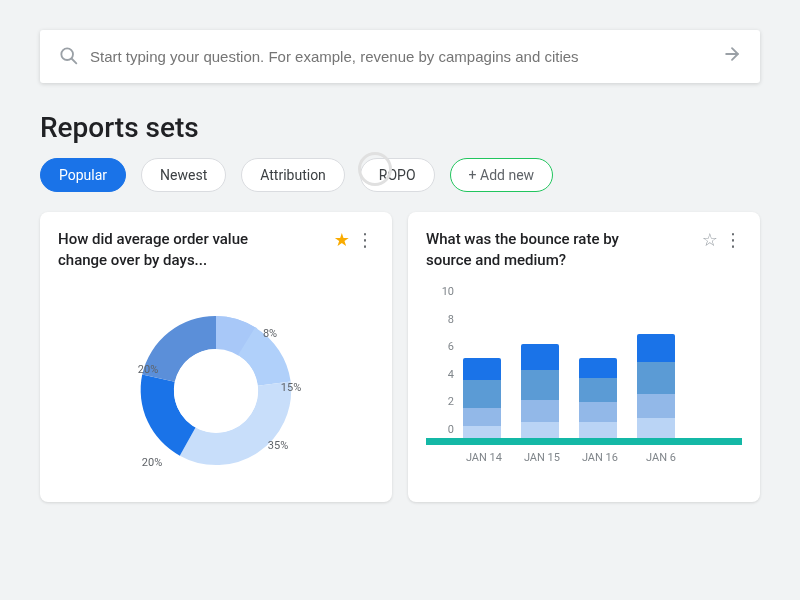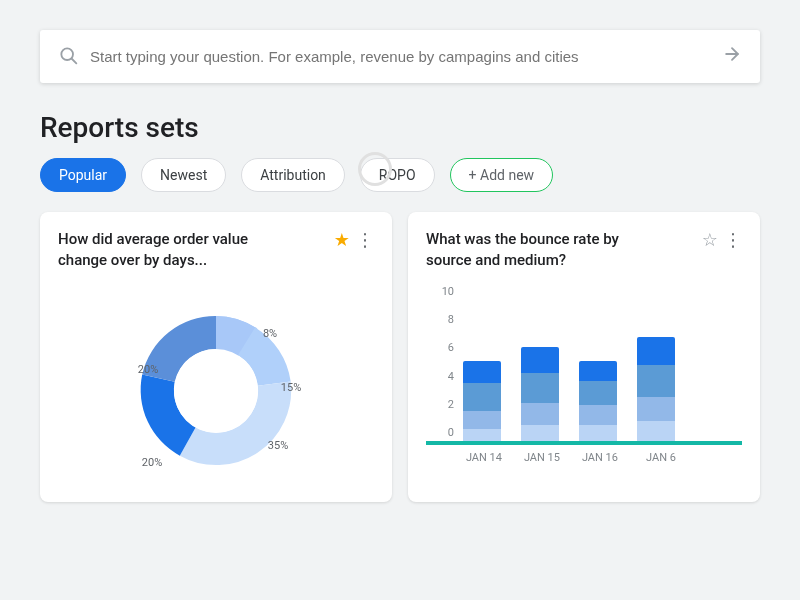--- a/index.html
+++ b/index.html
@@ -158,21 +158,21 @@
     .bar-chart-wrap {
       padding: 4px 0 0 0;
     }
 
     .bar-chart-area {
       display: flex;
       align-items: flex-end;
       height: 160px;
       padding-left: 36px;
       gap: 18px;
-      border-bottom: 4px solid #14b8a6;
+      border-bottom: 7px solid #14b8a6;
       position: relative;
     }
 
     .y-axis-labels {
       position: absolute;
       left: 0;
       top: 0;
       height: 100%;
       display: flex;
       flex-direction: column;

